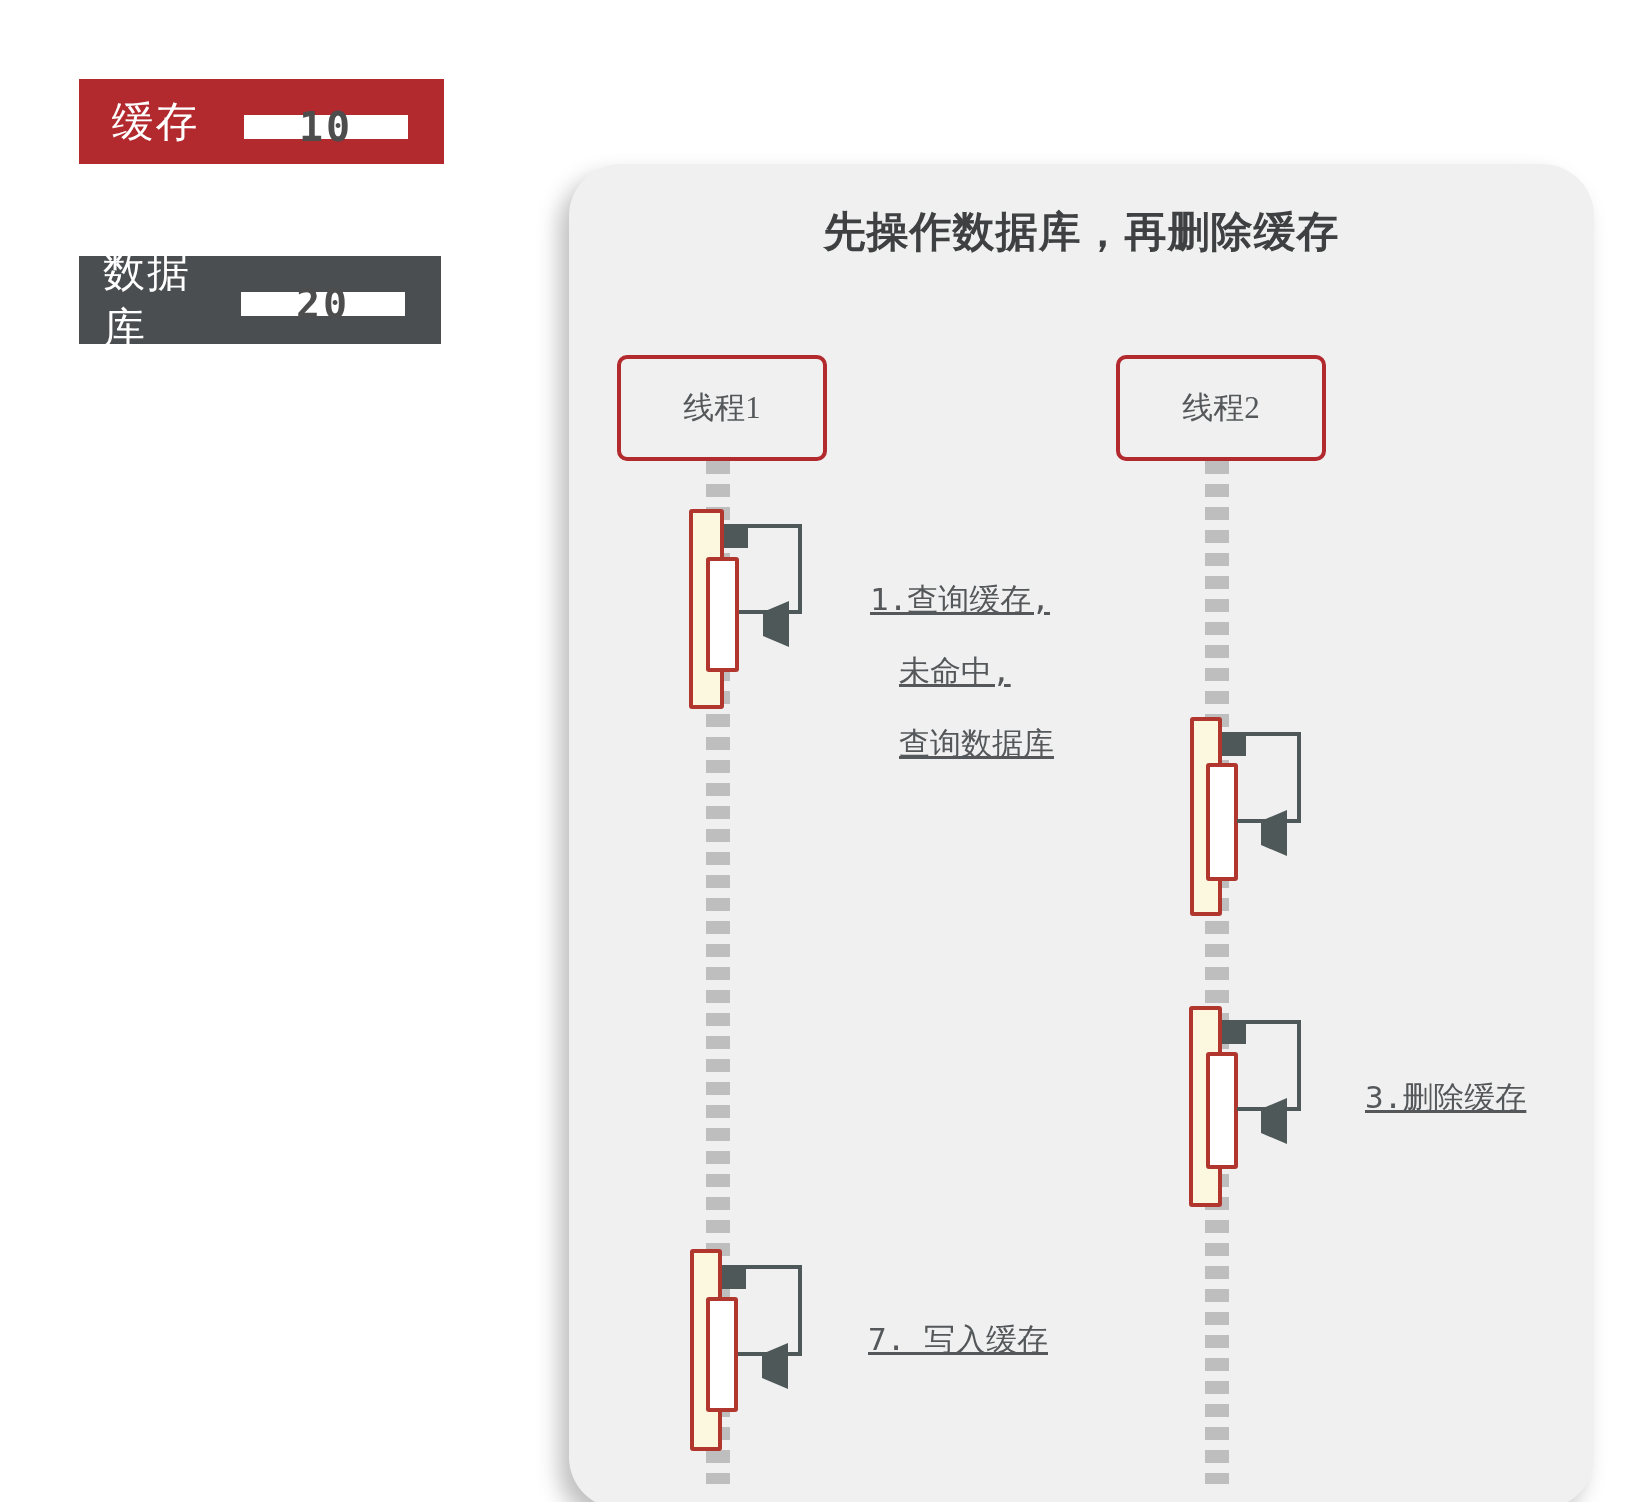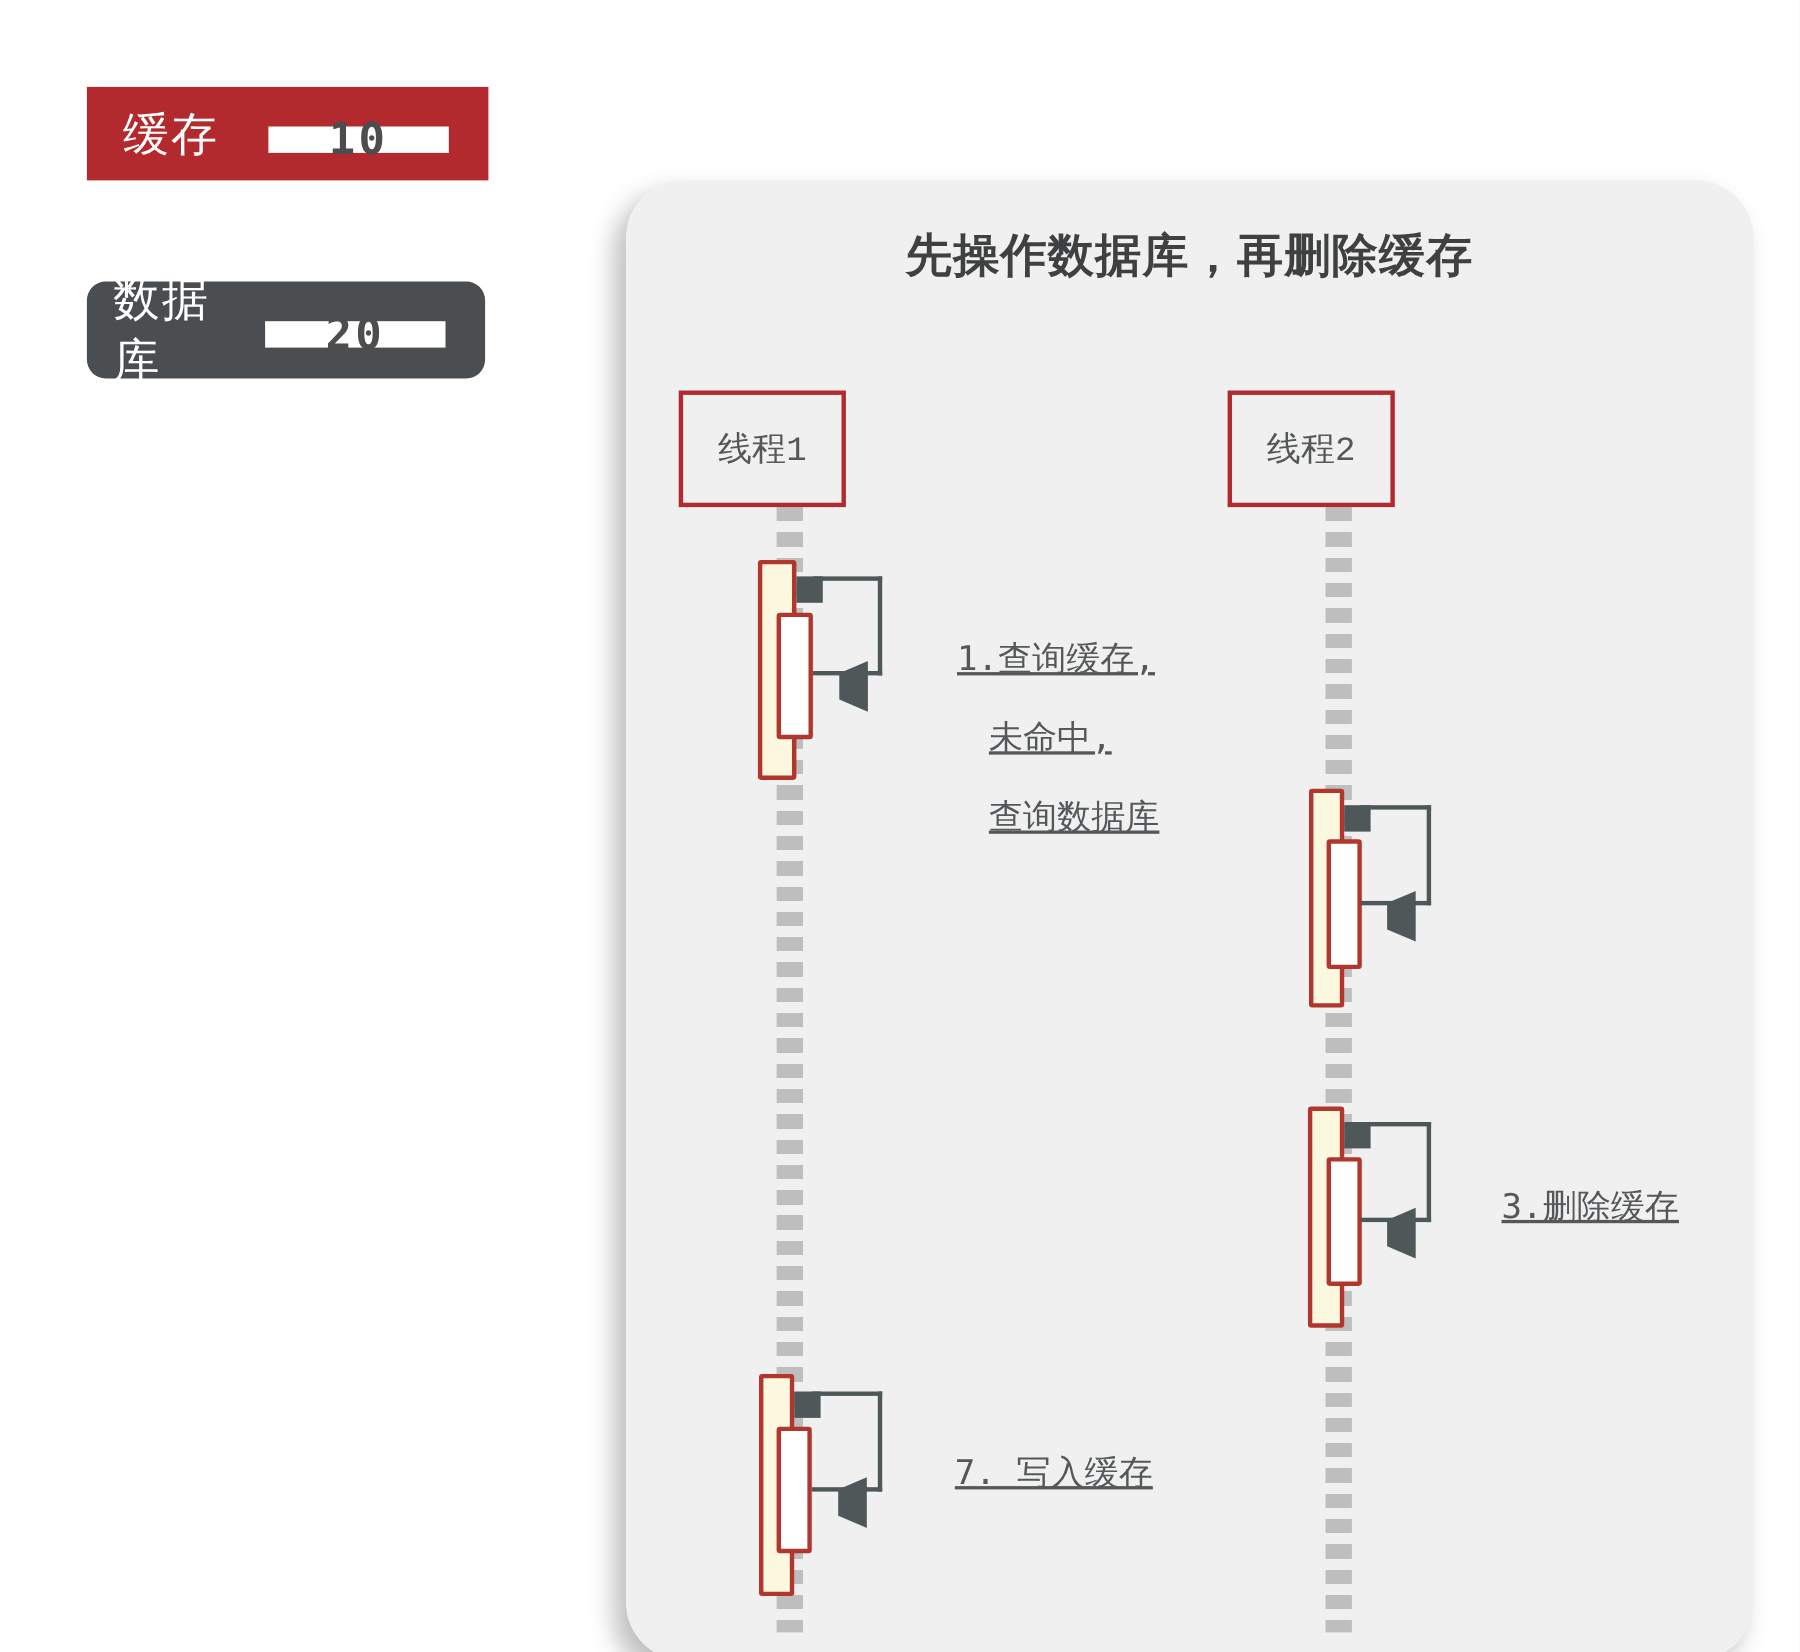--- a/index.html
+++ b/index.html
@@ -14,21 +14,21 @@
     overflow: hidden;
   }
 
   
   .legend-badge {
     position: absolute;
     display: flex;
     align-items: stretch;
   }
   .legend-badge.cache  { left: 55px; top: 55px;  width: 365px; height: 85px; background: var(--accent-red, #B2292E); }
-  .legend-badge.db     { left: 55px; top: 232px; width: 362px; height: 88px; background: var(--dark-gray, #4A4E50); border-radius: 17px; }
+  .legend-badge.db     { left: 55px; top: 232px; width: 362px; height: 88px; background: var(--dark-gray, #4A4E50); }
   .legend-label {
     flex: 1;
     display: flex; align-items: center; justify-content: center;
     color: #ffffff;
     font-size: 42px;
     font-weight: 500;
     letter-spacing: 2px;
   }
   .legend-value {
     width: 164px;
@@ -59,25 +59,25 @@
     font-size: 42px;
     font-weight: bold;
     color: var(--title-text, #3E4041);
     letter-spacing: 1px;
   }
 
   
   .actor-box {
     position: absolute;
     top: 191px;
-    width: 152px; height: 106px;
+    width: 210px; height: 106px;
     border: 4px solid var(--accent-red, #B2292E);
-    border-radius: 0;
+    border-radius: 10px;
     display: flex; align-items: center; justify-content: center;
-    font-family: Liberation Mono, monospace;
+    font-family: Liberation Serif, serif;
     font-size: 31px;
     color: var(--label-text, #44474A);
     z-index: 2;
   }
   .actor-box.a1 { left: 48px; }
   .actor-box.a2 { left: 547px; }
 
   
   .lifeline {
     position: absolute;

